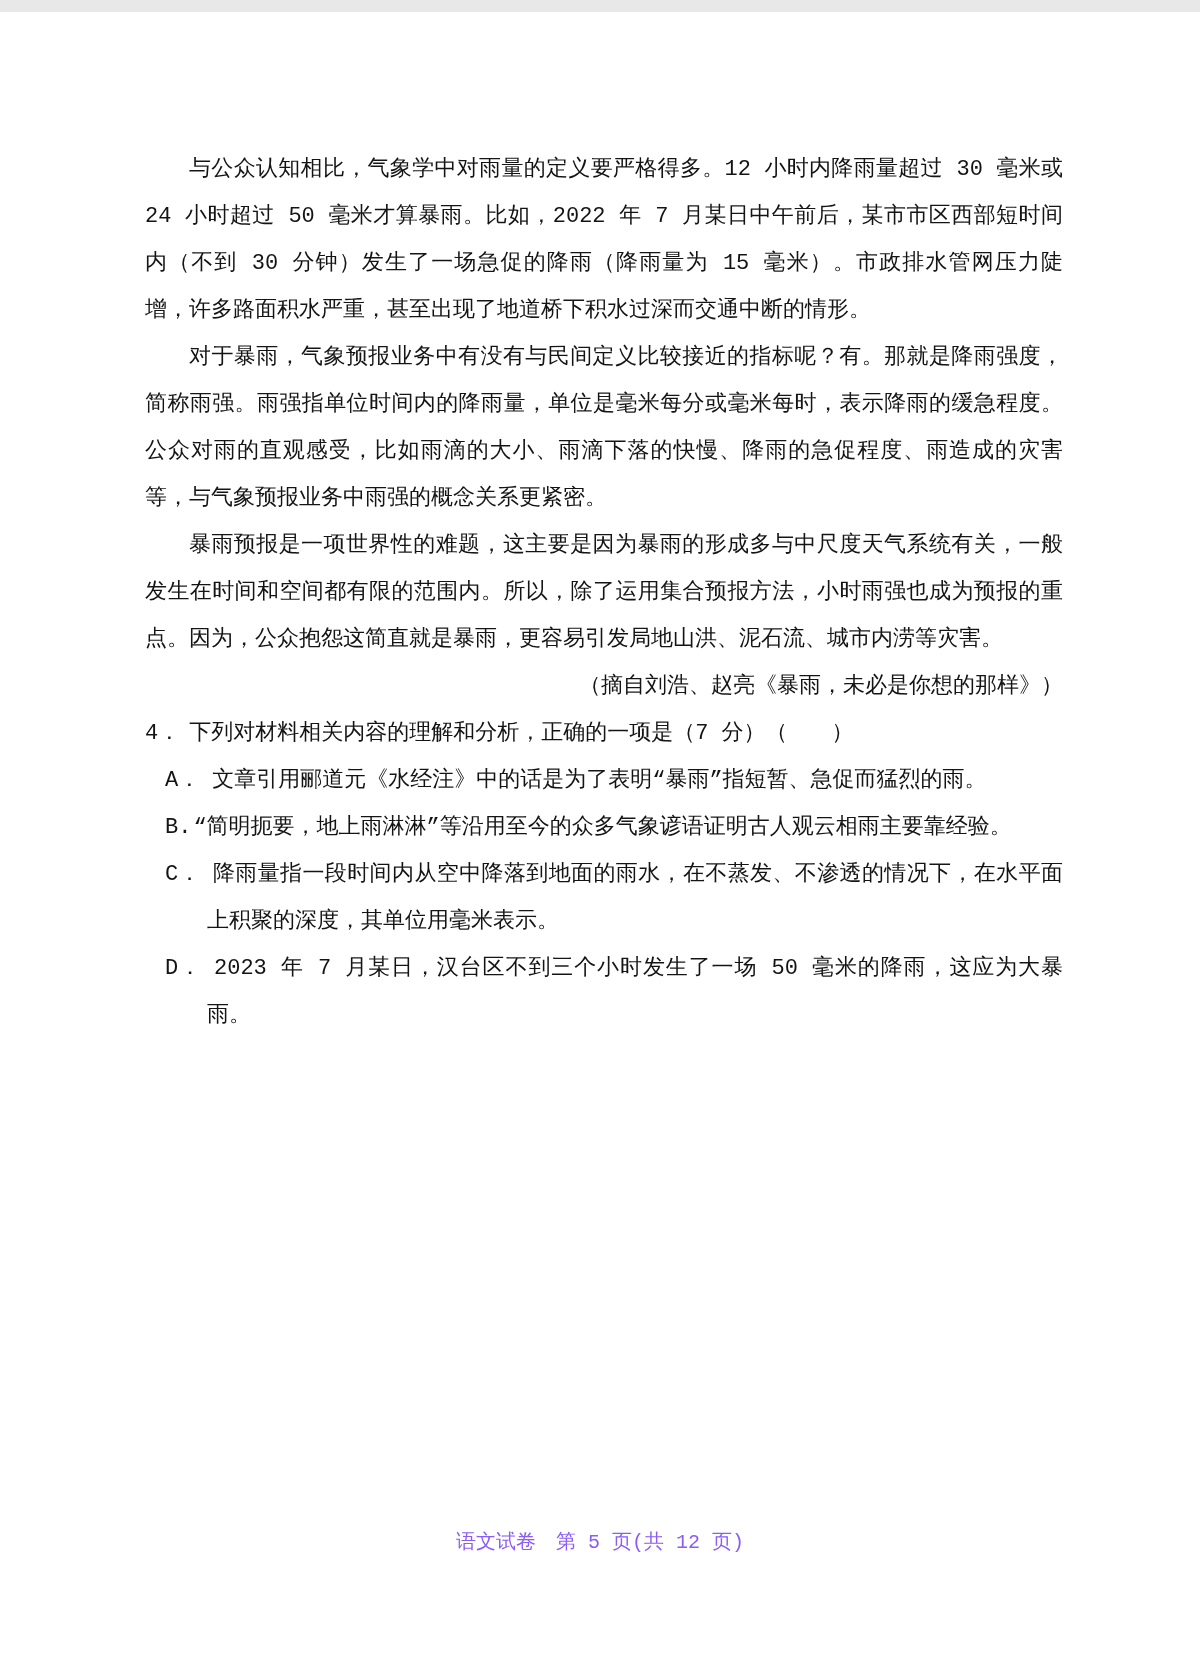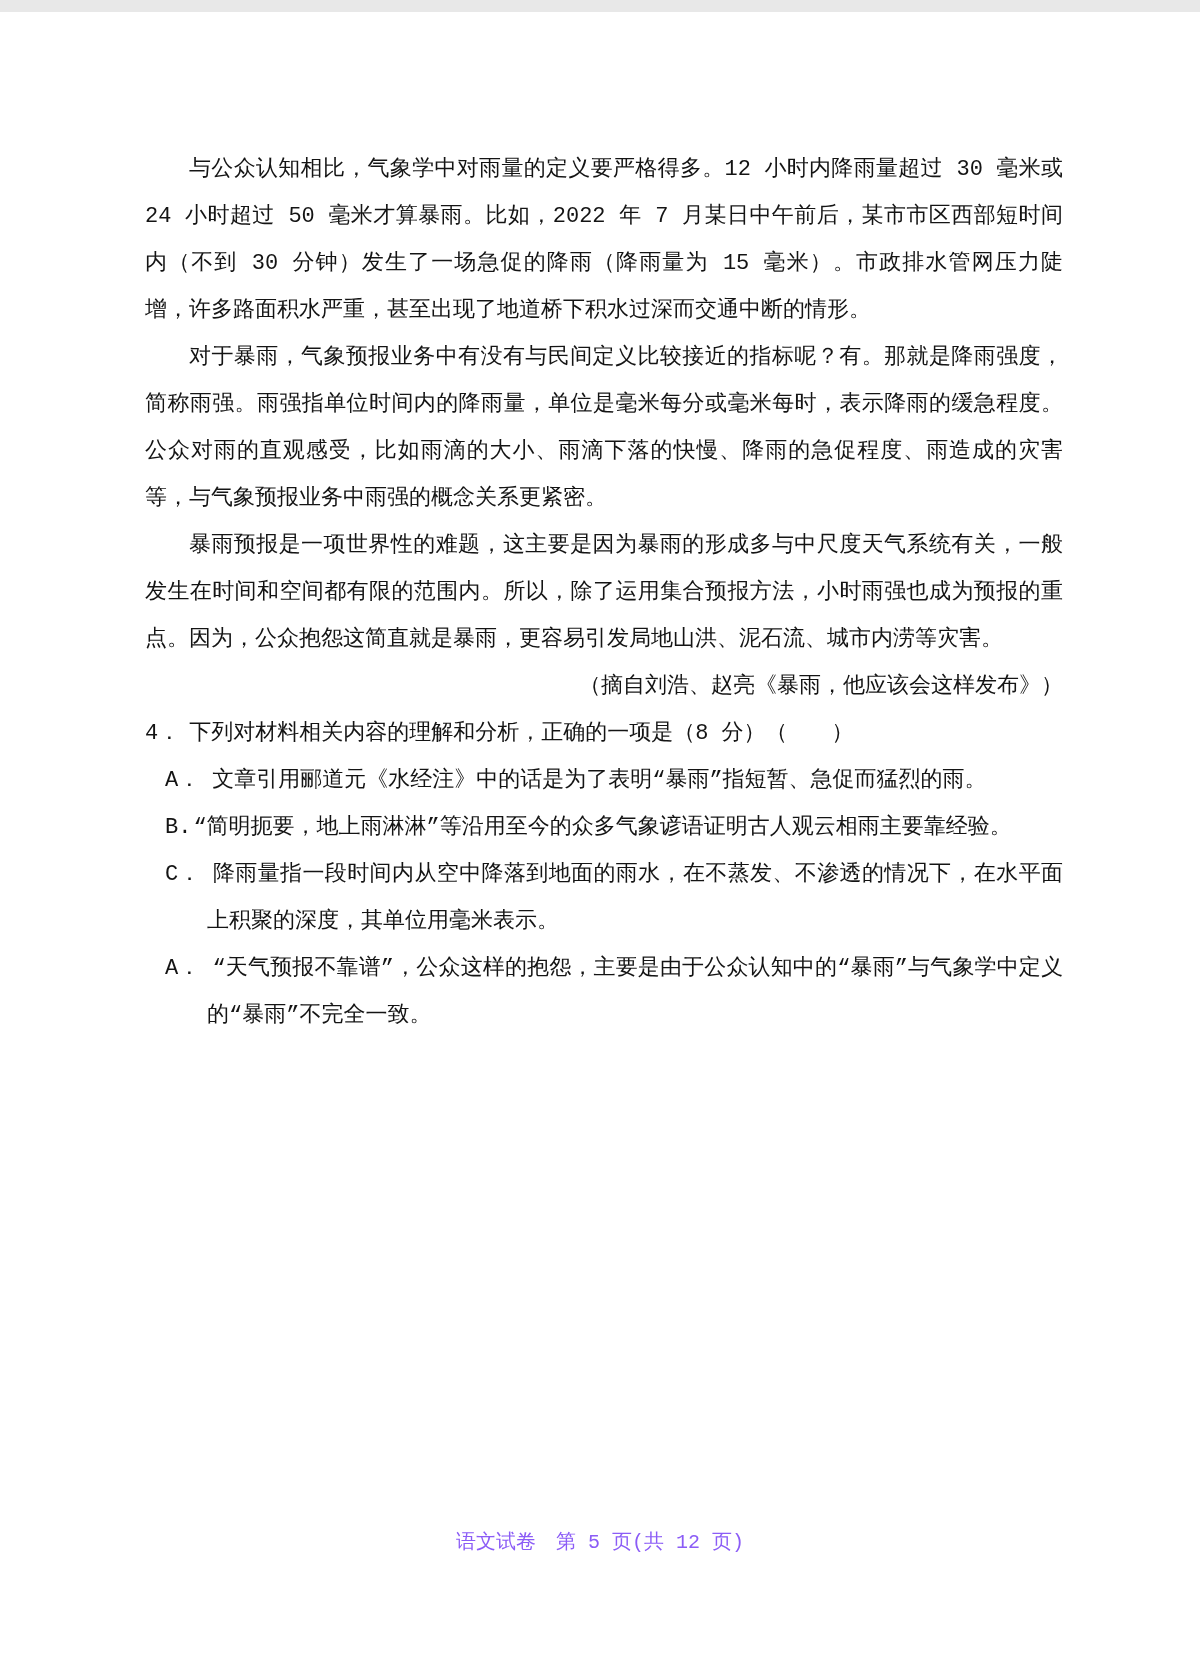--- a/index.html
+++ b/index.html
@@ -56,31 +56,31 @@
 </head>
 <body>
 
 <div class="page">
   <main class="content">
 
     <p class="para">与公众认知相比，气象学中对雨量的定义要严格得多。12 小时内降雨量超过 30 毫米或 24 小时超过 50 毫米才算暴雨。比如，2022 年 7 月某日中午前后，某市市区西部短时间内（不到 30 分钟）发生了一场急促的降雨（降雨量为 15 毫米）。市政排水管网压力陡增，许多路面积水严重，甚至出现了地道桥下积水过深而交通中断的情形。</p>
     <p class="para">对于暴雨，气象预报业务中有没有与民间定义比较接近的指标呢？有。那就是降雨强度，简称雨强。雨强指单位时间内的降雨量，单位是毫米每分或毫米每时，表示降雨的缓急程度。公众对雨的直观感受，比如雨滴的大小、雨滴下落的快慢、降雨的急促程度、雨造成的灾害等，与气象预报业务中雨强的概念关系更紧密。</p>
     <p class="para">暴雨预报是一项世界性的难题，这主要是因为暴雨的形成多与中尺度天气系统有关，一般发生在时间和空间都有限的范围内。所以，除了运用集合预报方法，小时雨强也成为预报的重点。因为，公众抱怨这简直就是暴雨，更容易引发局地山洪、泥石流、城市内涝等灾害。</p>
 
-    <p class="attribution">（摘自刘浩、赵亮《暴雨，他应该会这样发布》）</p>
+    <p class="attribution">（摘自刘浩、赵亮《暴雨，未必是你想的那样》）</p>
 
-    <div class="q-stem"><span class="q-num">4．</span><span>下列对材料相关内容的理解和分析，正确的一项是（8 分）（　　）</span></div>
+    <div class="q-stem"><span class="q-num">4．</span><span>下列对材料相关内容的理解和分析，正确的一项是（7 分）（　　）</span></div>
 
     <div class="option"><span class="opt-label">A．</span><span>文章引用郦道元《水经注》中的话是为了表明“暴雨”指短暂、急促而猛烈的雨。</span></div>
 
     <div class="option"><span class="opt-label tight">B.</span><span>“简明扼要，地上雨淋淋”等沿用至今的众多气象谚语证明古人观云相雨主要靠经验。</span></div>
 
     <div class="option"><span class="opt-label">C．</span><span>降雨量指一段时间内从空中降落到地面的雨水，在不蒸发、不渗透的情况下，在水平面上积聚的深度，其单位用毫米表示。</span></div>
 
+    <div class="option"><span class="opt-label">D．</span><span>2023 年 7 月某日，汉台区不到三个小时发生了一场 50 毫米的降雨，这应为大暴雨。</span></div>
 
 
-    <div class="option"><span class="opt-label">A．</span><span>“天气预报不靠谱”，公众这样的抱怨，主要是由于公众认知中的“暴雨”与气象学中定义的“暴雨”不完全一致。</span></div>
 
 
   </main>
 
   <footer class="page-footer">语文试卷　第 5 页(共 12 页)</footer>
 </div>
 
 </body></html>

